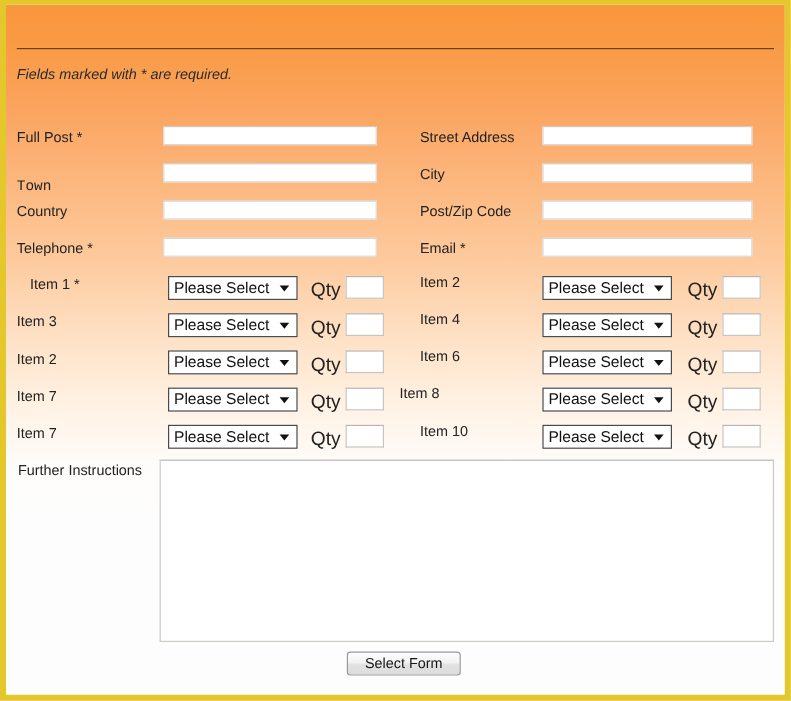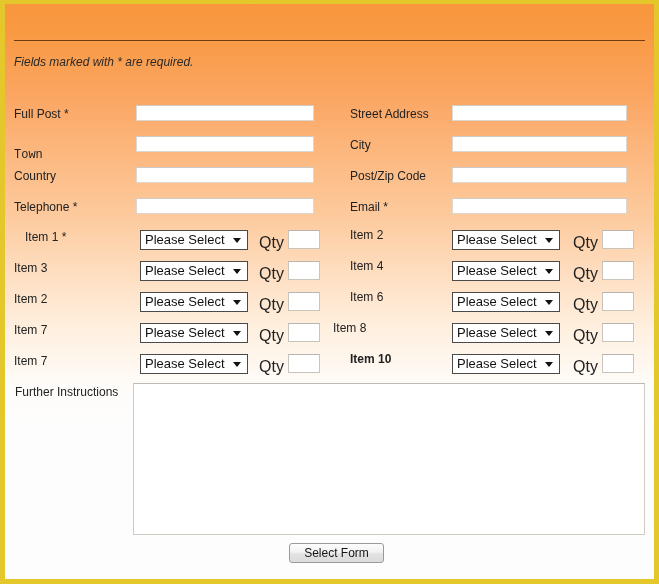--- a/index.html
+++ b/index.html
@@ -291,21 +291,21 @@
     <input class="qty-box" style="left: 597px; top: 288px;" type="text" value="">
 
     <div class="lbl" style="left:328px; top:317px;text-align:right;">Item 8</div>
     <div class="sel" style="left:447px; top:319px;">
       <span>Please Select</span>
       <span class="caret"></span>
     </div>
     <div class="qty-lbl" style="left:568px; top:323px;">Qty</div>
     <input class="qty-box" style="left: 597px; top: 319px;" type="text" value="">
 
-    <div class="lbl" style="left:345px; top:348px;font-weight:bold;">Item 10</div>
+    <div class="lbl" style="left:345px; top:348px;">Item 10</div>
     <div class="sel" style="left:447px; top:350px;">
       <span>Please Select</span>
       <span class="caret"></span>
     </div>
     <div class="qty-lbl" style="left:568px; top:354px;">Qty</div>
     <input class="qty-box" style="left: 597px; top: 350px;" type="text" value="">
 
     <div id="notes-label">Further Instructions</div>
     <textarea id="notes-area" placeholder="" style=""></textarea>
 

